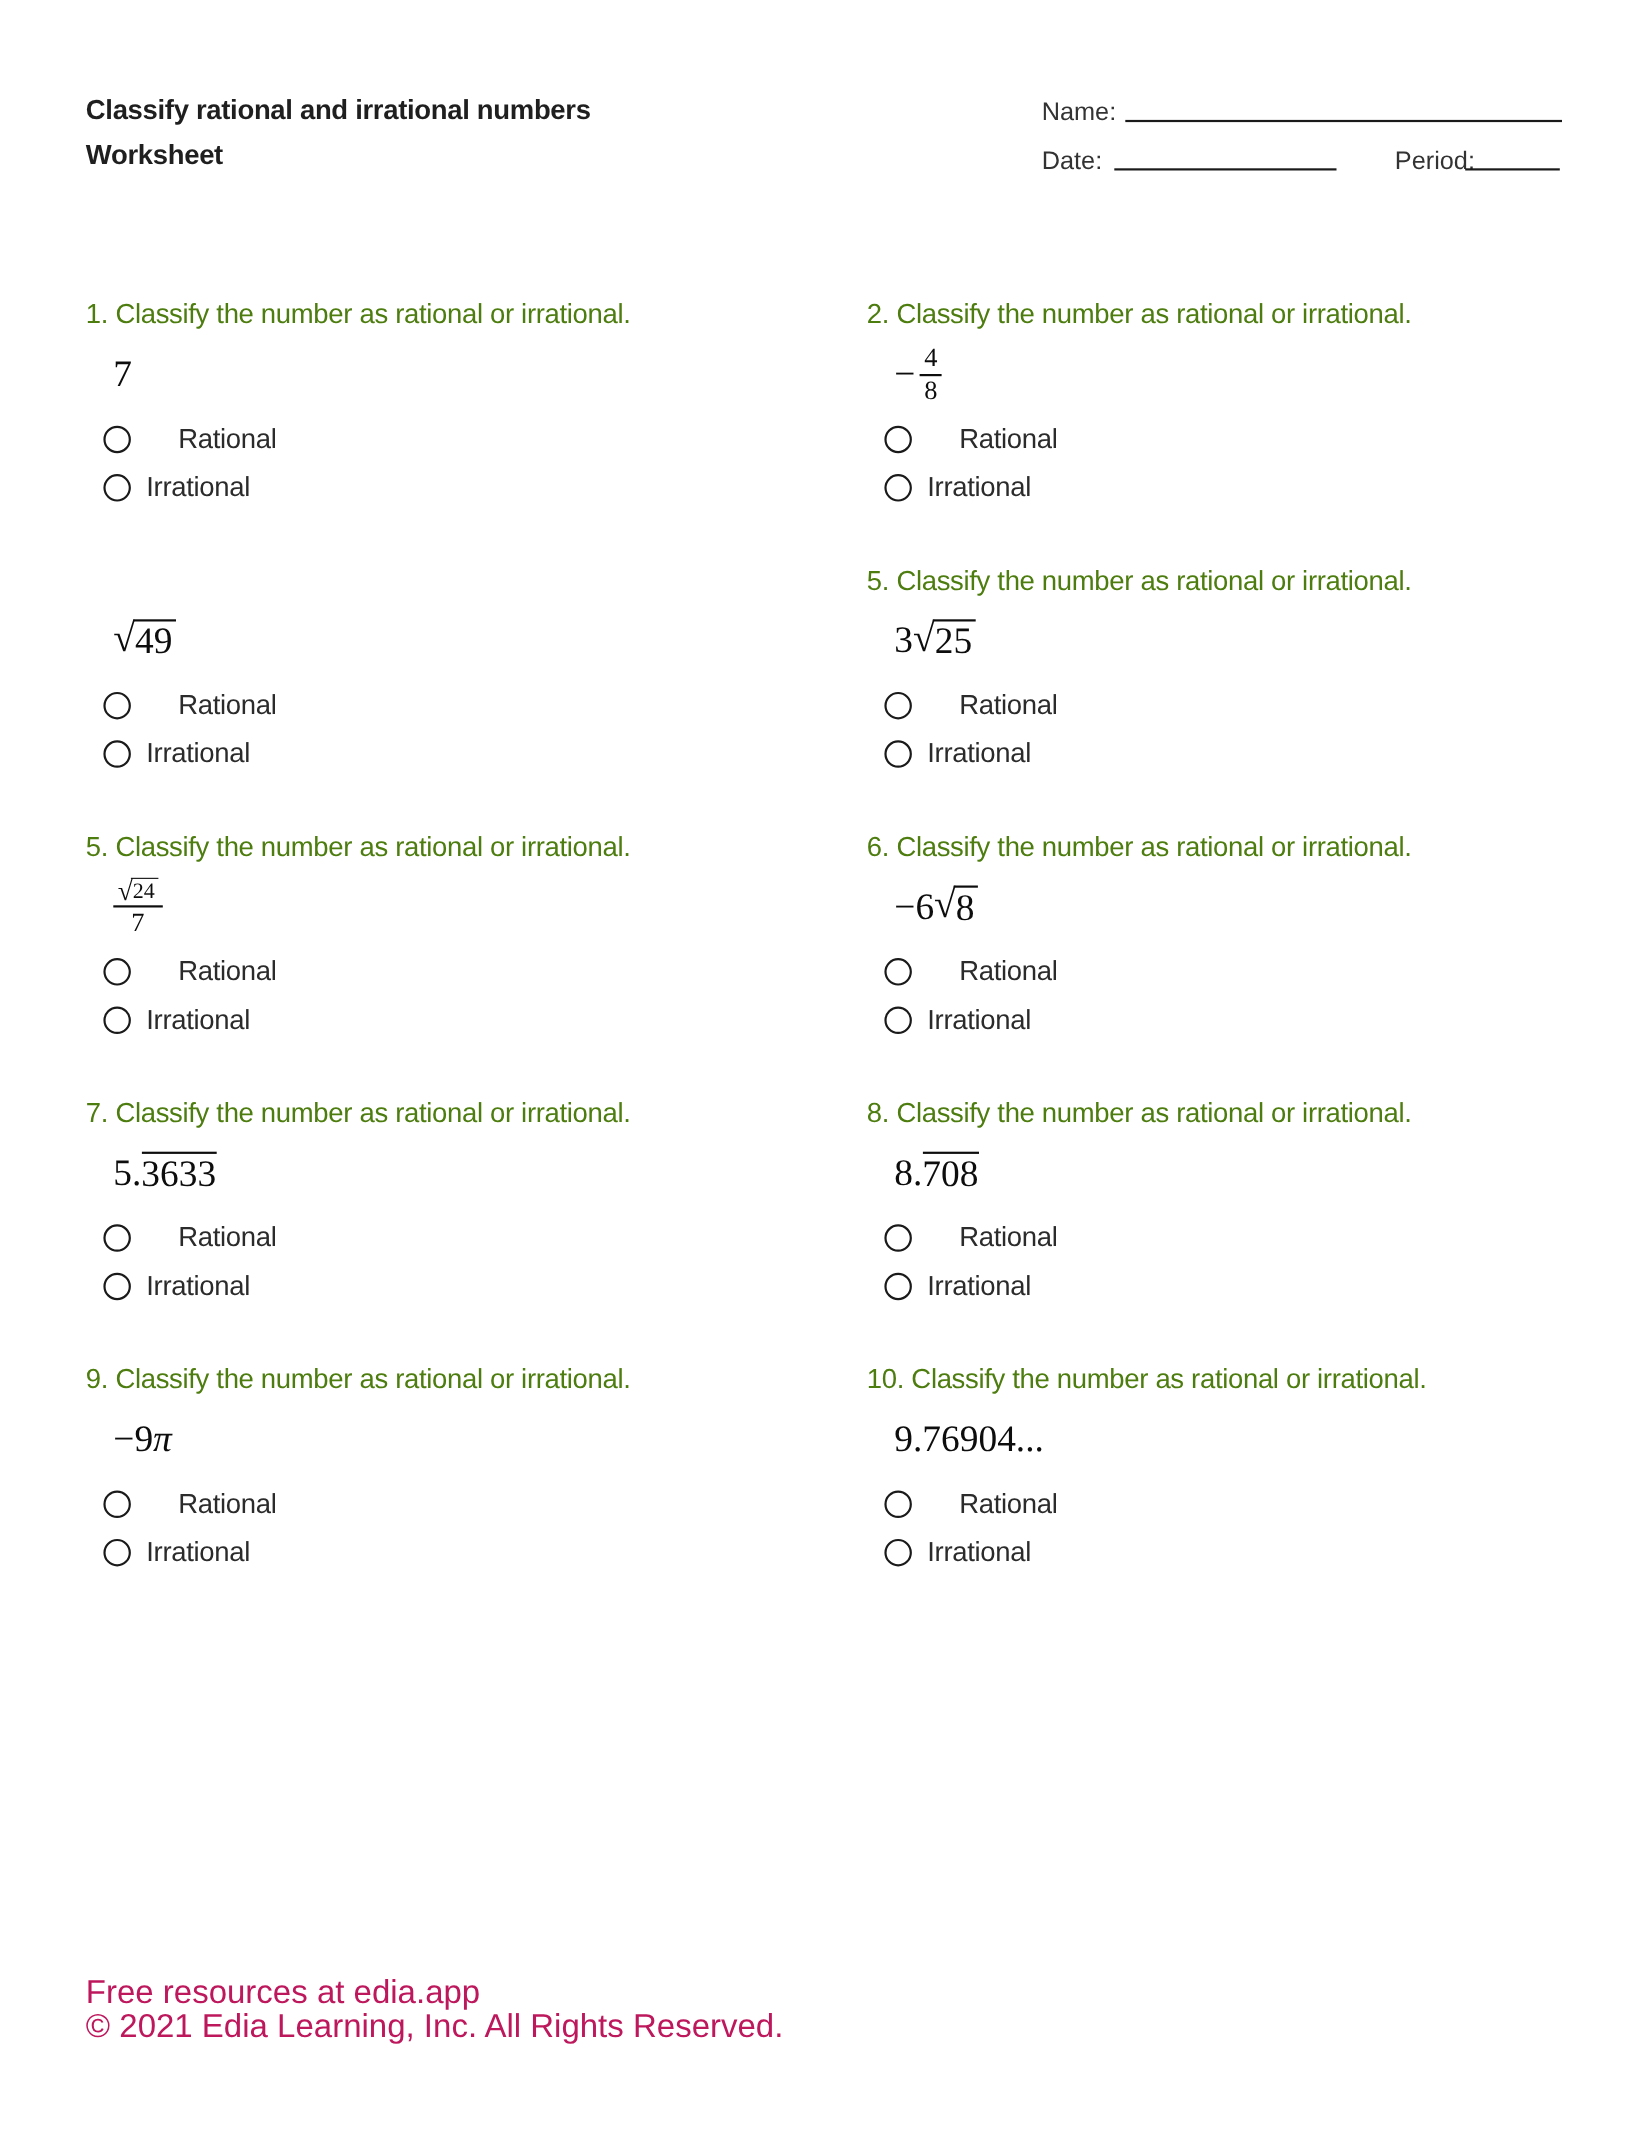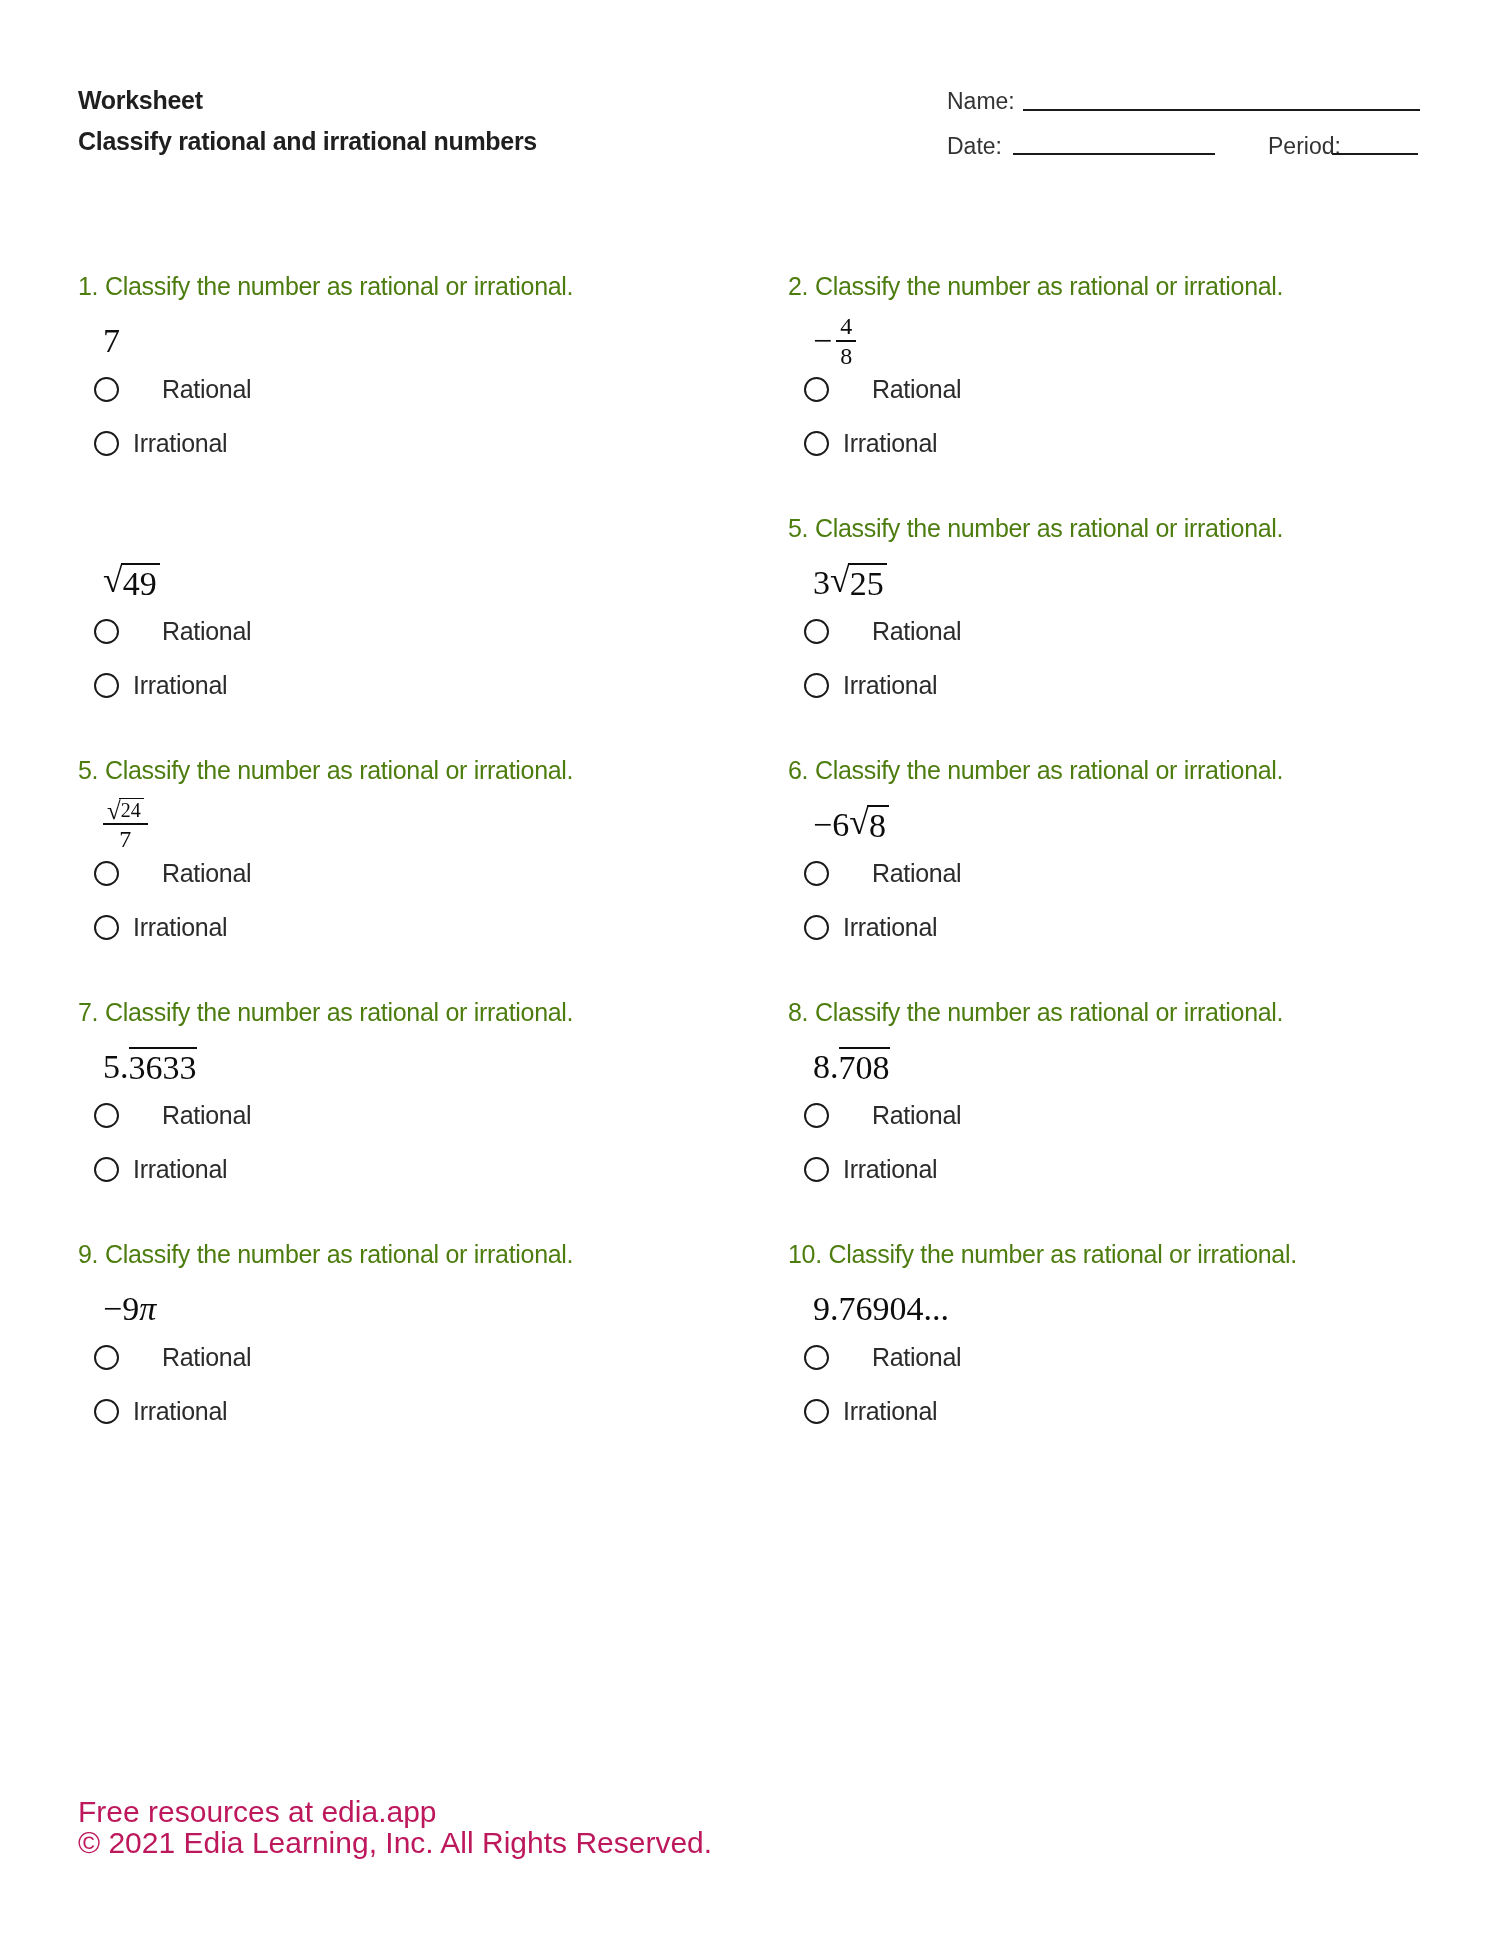--- a/index.html
+++ b/index.html
@@ -53,41 +53,41 @@
   .frac .sq-sym{font-size:25px;transform:none;}
   .frac .sq-rad{font-size:20px;border-top-width:1.8px;}
   .m-sign{margin-right:4px;}
   .rep-over{display:inline-block;border-top:2.4px solid #0d0d0d;line-height:1.1;}
   
   .opt{
     position:absolute;left:16px;
     display:flex;align-items:center;gap:14px;
     cursor:pointer;
   }
-  .opt-rational{top:103px;gap:43px;}
+  .opt-rational{top:113px;gap:43px;}
   .opt-irrational{top:157px;}
   .radio-circle{
     width:21px;height:21px;border:2.6px solid #1a1a1a;border-radius:50%;
     background:#fff;flex:0 0 auto;
   }
   .opt-label{font-size:25px;letter-spacing:-0.3px;color:#2b2b2b;line-height:28px;}
   
   .footer{
     position:absolute;left:78px;top:1796px;
     font-size:30px;line-height:31px;color:#be185d;
   }
 </style>
 </head>
 <body>
 
 <div class="page">
 
   <div class="title-block">
+    <div>Classify rational and irrational numbers</div>
     <div>Worksheet</div>
-    <div>Classify rational and irrational numbers</div>
   </div>
 
   <div class="name-block">
     <span class="nb-label" style="left:947px;top:88px;">Name:</span>
     <span class="nb-line" style="left:1023px;top:109px;width:397px;"></span>
     <span class="nb-label" style="left:947px;top:133px;">Date:</span>
     <span class="nb-line" style="left:1013px;top:153px;width:202px;"></span>
     <span class="nb-label" style="left:1248px;top:133px;margin-left:20px;">Period:</span>
     <span class="nb-line" style="left:1332px;top:153px;width:86px;"></span>
   </div>

